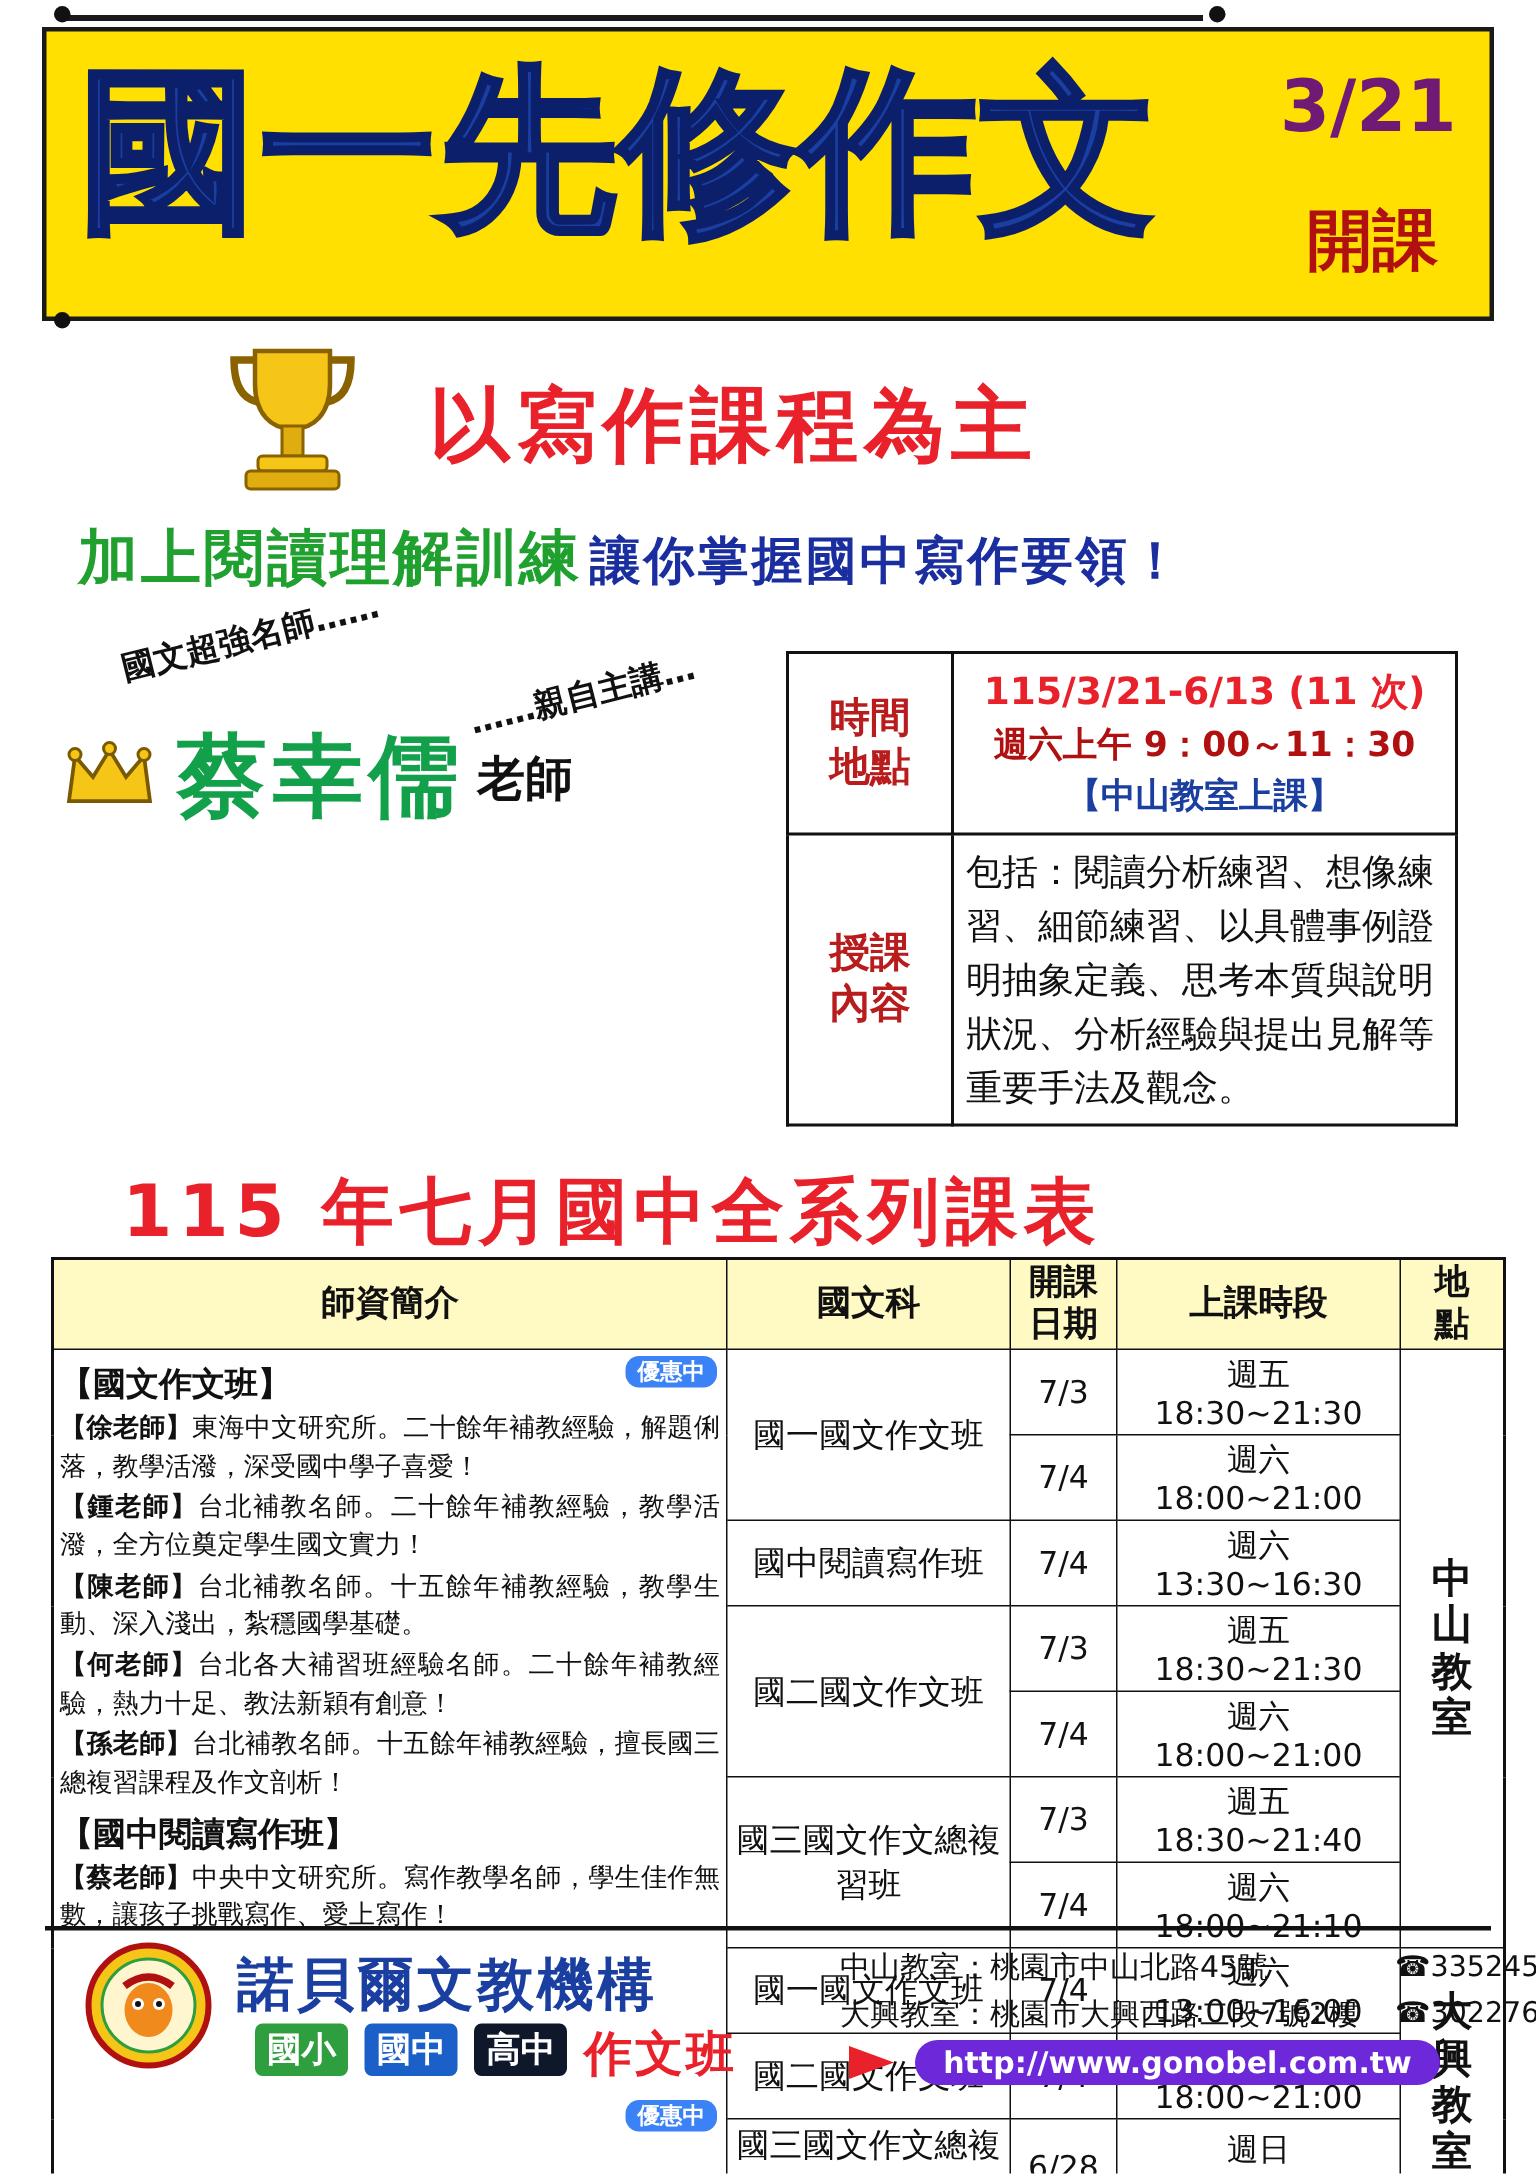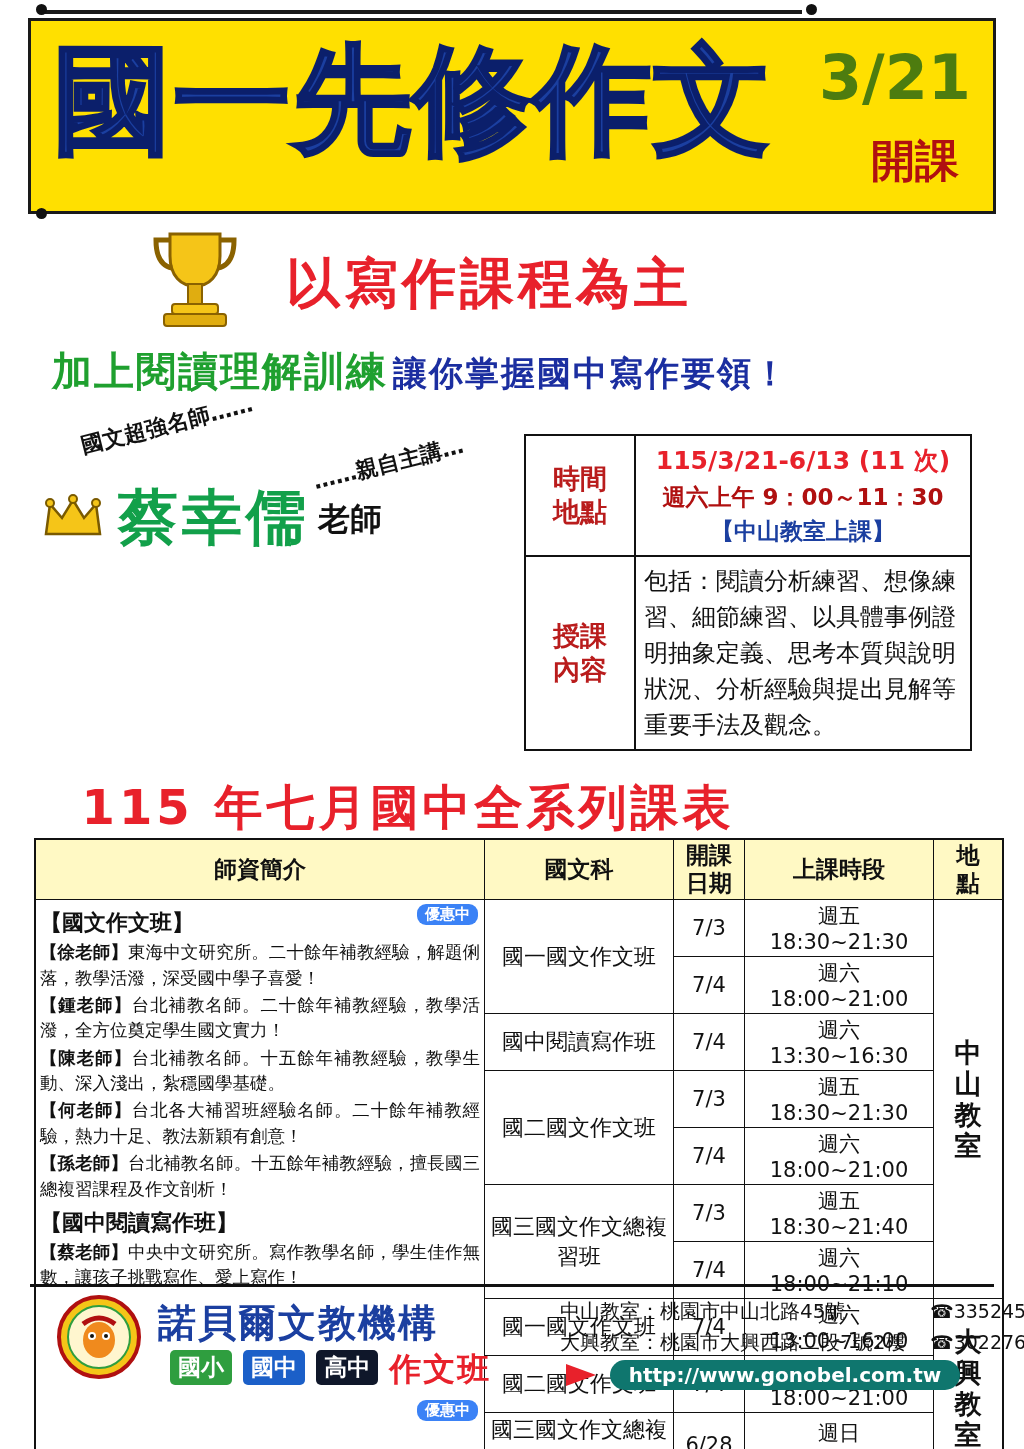--- a/index.html
+++ b/index.html
@@ -21,21 +21,21 @@
   .banner-title{
     position:absolute;left:22px;top:20px;
     font-size:118px;line-height:1;
     color:#1b3fa0;font-weight:bold;
     -webkit-text-stroke:3px #0b1f6b;
     letter-spacing:2px;
     font-family:"DejaVu Sans","Liberation Sans",sans-serif;
   }
   .banner-date{
     position:absolute;right:22px;top:26px;
-    font-size:62px;line-height:1;color:#4d7c0f;font-weight:bold;
+    font-size:48px;line-height:1;color:#701a75;font-weight:bold;
   }
   .banner-open{
     position:absolute;right:34px;top:118px;
     font-size:44px;line-height:1;color:#b01010;font-weight:bold;
   }
   .banner-line{
     position:absolute;left:42px;top:10px;width:760px;height:4px;background:#1a1a1a;
   }
   .dot{position:absolute;width:11px;height:11px;border-radius:50%;background:#111;}
 
@@ -152,21 +152,21 @@
     padding:2px 8px;margin-right:6px;
   }
   .chip.g{background:#2f9e3f;font-family:Liberation Serif, serif;}
   .chip.b{background:#1b5fc8;}
   .chip.o{background:#0f172a;}
   .brand-sub .red{color:#e8212b;font-size:32px;font-weight:bold;vertical-align:middle;letter-spacing:2px;}
   .addr{position:absolute;left:560px;top:12px;font-size:20px;color:#111;line-height:1.55;}
   .tel{position:absolute;left:930px;top:12px;font-size:19px;color:#111;line-height:1.65;}
   .urlbar{
     position:absolute;left:610px;top:76px;width:350px;height:30px;
-    background:#0f766e;border-radius:15px;color:#fff;font-size:20px;
+    background:#6d28d9;border-radius:15px;color:#fff;font-size:20px;
     text-align:center;line-height:30px;font-weight:bold;
   }
   .arrow{
     position:absolute;left:566px;top:80px;width:0;height:0;
     border-top:11px solid transparent;border-bottom:11px solid transparent;
     border-left:30px solid #e8212b;
   }
 </style>
 </head>
 <body>

